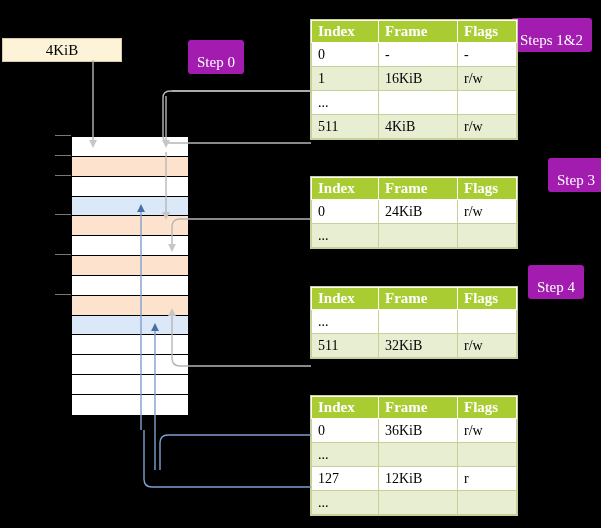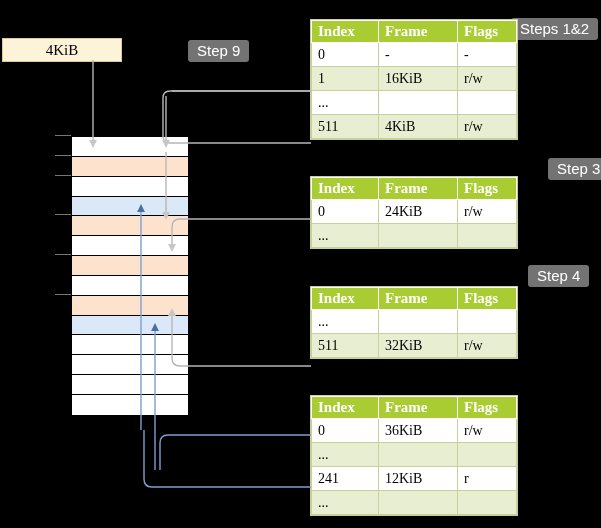--- a/index.html
+++ b/index.html
@@ -7,26 +7,26 @@
     width:601px;height:528px;position:relative;overflow:hidden;
     font-family:"Liberation Serif","DejaVu Serif",serif;
     color:#000;
   }
   .canvas{position:absolute;left:0;top:0;width:601px;height:528px;}
   svg.wires{position:absolute;left:0;top:0;width:601px;height:528px;pointer-events:none;}
 
   
   .badge{
     position:absolute;
-    background:#737373;
+    background:#a21caf;
     color:#fff;
-    font-family:Liberation Sans, sans-serif;
+    font-family:Liberation Serif, serif;
     font-size:15px;
     line-height:19px;
-    padding:1px 9px 2px 9px;
+    padding:13px 9px 2px 9px;
     border-radius:3px;
     white-space:nowrap;
     box-shadow:0 1px 0 rgba(0,0,0,.6);
   }
 
   
   .kib-box{
     position:absolute;
     left:2px;top:38px;width:118px;height:22px;
     background:#fdf3d8;
@@ -121,21 +121,21 @@
   <div id="tickholder">
       <div class="tick" style="top: 135px;"></div>
       <div class="tick" style="top: 154.857px;"></div>
       <div class="tick" style="top: 174.714px;"></div>
       <div class="tick" style="top: 214.429px;"></div>
       <div class="tick" style="top: 254.143px;"></div>
       <div class="tick" style="top: 293.857px;"></div>
     </div>
 
   <div id="badges">
-      <div class="badge" style="left: 188px; top: 40px;">Step 9</div>
+      <div class="badge" style="left: 188px; top: 40px;">Step 0</div>
       <div class="badge" style="left: 511px; top: 18px;">Steps 1&amp;2</div>
       <div class="badge" style="left: 548px; top: 158px;">Step 3</div>
       <div class="badge" style="left: 516px; top: 265px; margin-left: 12px;">Step 4</div>
     </div>
 
   <div id="tables">
       <table class="ptable" style="left: 311px; top: 20px;">
         <thead>
           <tr>
             <th class="c-index">Index</th>
@@ -221,21 +221,21 @@
             <td class="c-index">0</td>
             <td class="c-frame">36KiB</td>
             <td class="c-flags">r/w</td>
           </tr>
           <tr class="alt">
             <td class="c-index">...</td>
             <td class="c-frame"></td>
             <td class="c-flags"></td>
           </tr>
           <tr>
-            <td class="c-index">241</td>
+            <td class="c-index">127</td>
             <td class="c-frame">12KiB</td>
             <td class="c-flags">r</td>
           </tr>
           <tr class="alt">
             <td class="c-index">...</td>
             <td class="c-frame"></td>
             <td class="c-flags"></td>
           </tr>
         </tbody>
       </table>

